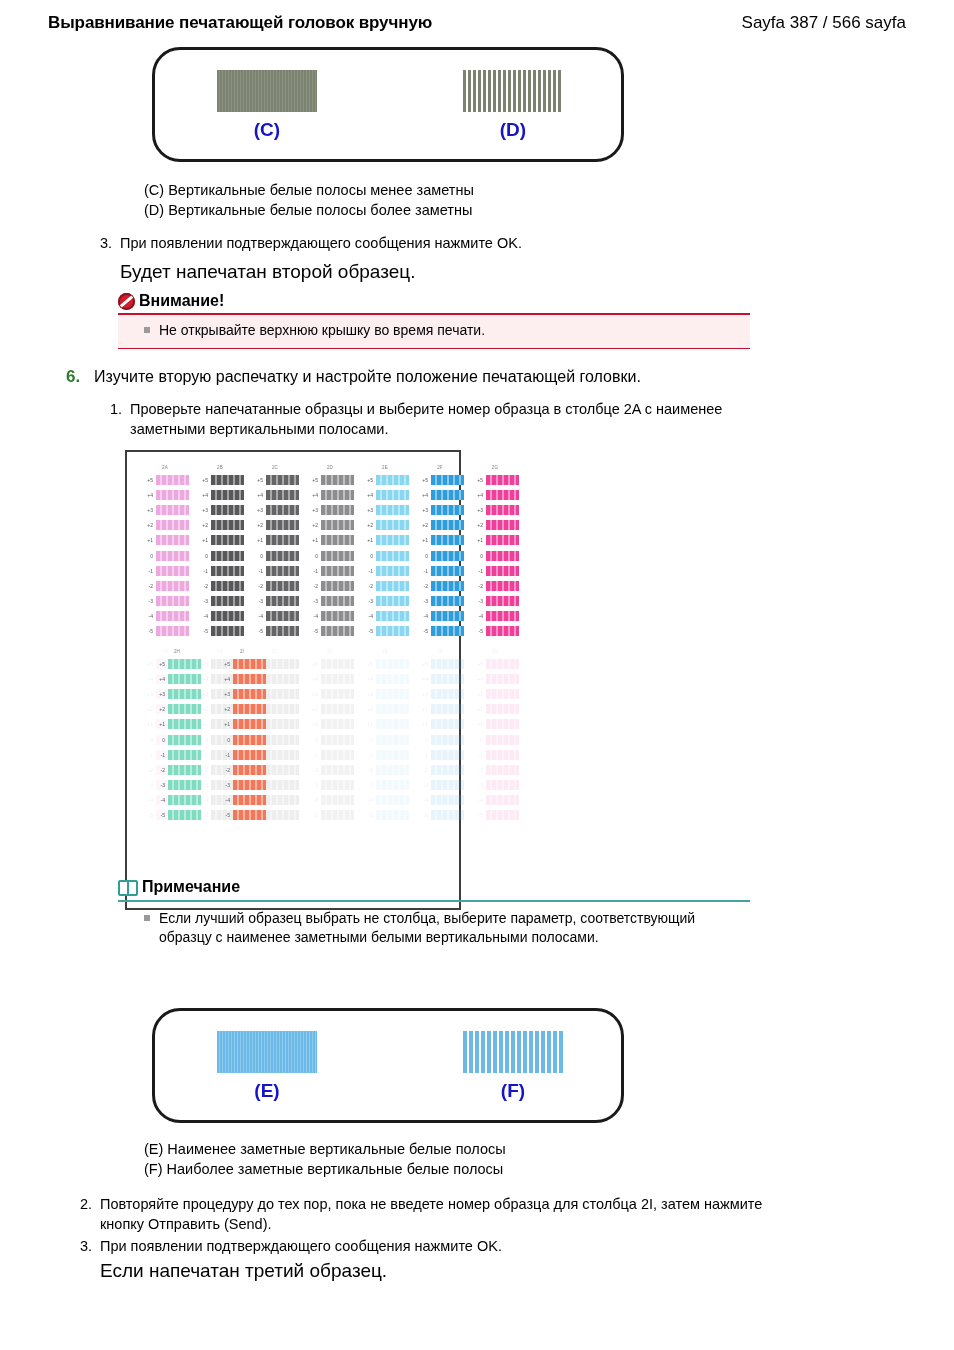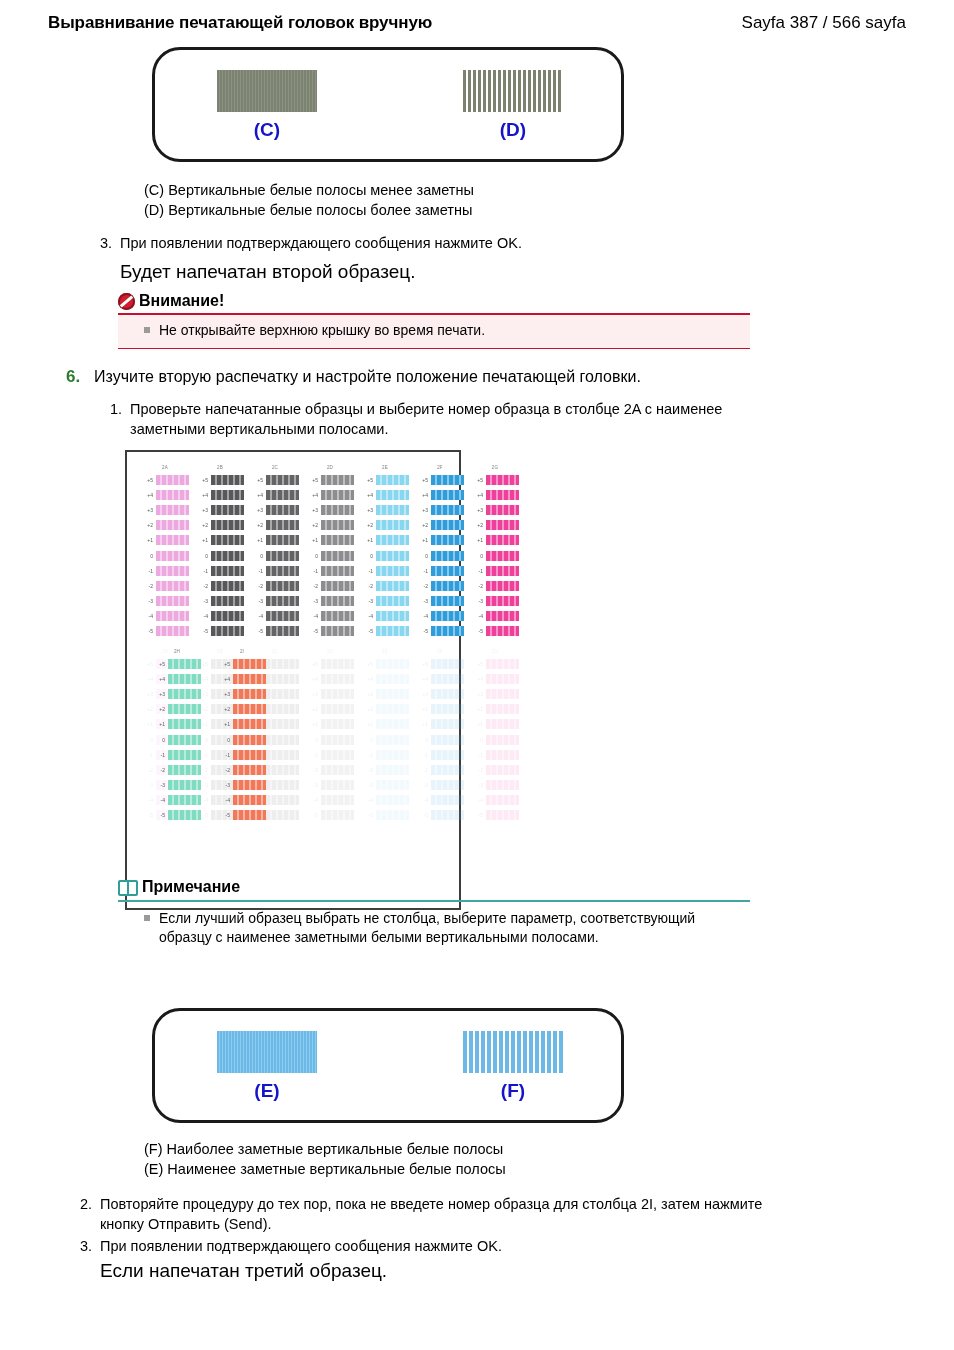--- a/index.html
+++ b/index.html
@@ -1124,22 +1124,22 @@
     <div class="swatch stripe-dense-blue"></div>
     <div class="swatch-label">(E)</div>
   </div>
   <div class="swatch-wrap" style="left:308px; top:20px; width:100px;">
     <div class="swatch stripe-wide-blue"></div>
     <div class="swatch-label">(F)</div>
   </div>
 </div>
 
 <div class="caption-block" style="left:144px; top:1139px;">
+  <div>(E) Наименее заметные вертикальные белые полосы</div>
   <div>(F) Наиболее заметные вертикальные белые полосы</div>
-  <div>(E) Наименее заметные вертикальные белые полосы</div>
 </div>
 
 <div class="step-row" style="left:66px; top:1194px; width:700px;">
   <div class="step-num">2.</div>
   <div class="step-text">Повторяйте процедуру до тех пор, пока не введете номер образца для столбца 2I, затем нажмите кнопку Отправить (Send).</div>
 </div>
 
 <div class="step-row" style="left:66px; top:1236px; width:700px;">
   <div class="step-num">3.</div>
   <div class="step-text">При появлении подтверждающего сообщения нажмите OK.</div>

